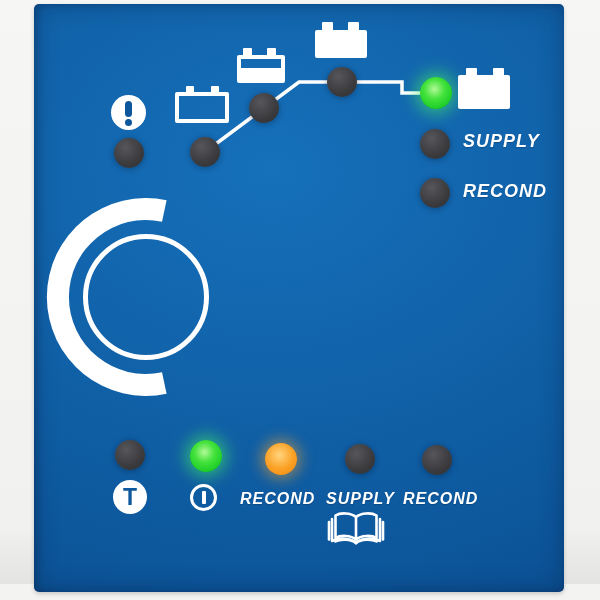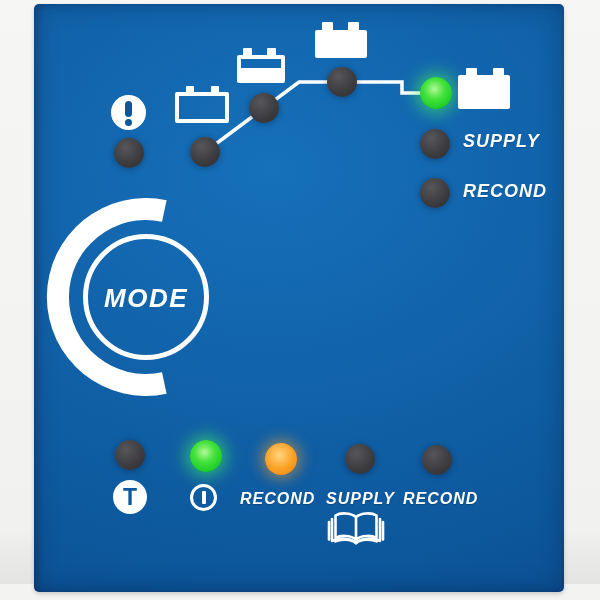--- a/index.html
+++ b/index.html
@@ -82,21 +82,20 @@
     <div class="bat-solid" style="left:458px;top:75px;width:52px;height:34px;"></div>
   </div>
 
   <div class="led s-off" style="left:420px;top:129px;"></div>
   <div class="lbl lbl-top" style="left:463px;top:132px;">SUPPLY</div>
 
   <div class="led s-off" style="left:420px;top:178px;"></div>
   <div class="lbl lbl-top" style="left:463px;top:182px;">RECOND</div>
 
   <div id="mode-button"></div>
-  <div id="mode-label">MODE</div>
 
   <div class="led s-off" style="left:115px;top:440px;"></div>
   <div class="led s-green" style="left:190px;top:440px;"></div>
   <div class="led s-orange" style="left:265px;top:443px;"></div>
   <div class="led s-off" style="left:345px;top:444px;"></div>
   <div class="led s-off" style="left:422px;top:445px;"></div>
 
   <div class="round-icon" style="left:113px;top:480px;width:34px;height:34px;">
     <div id="t-letter">T</div>
   </div>

